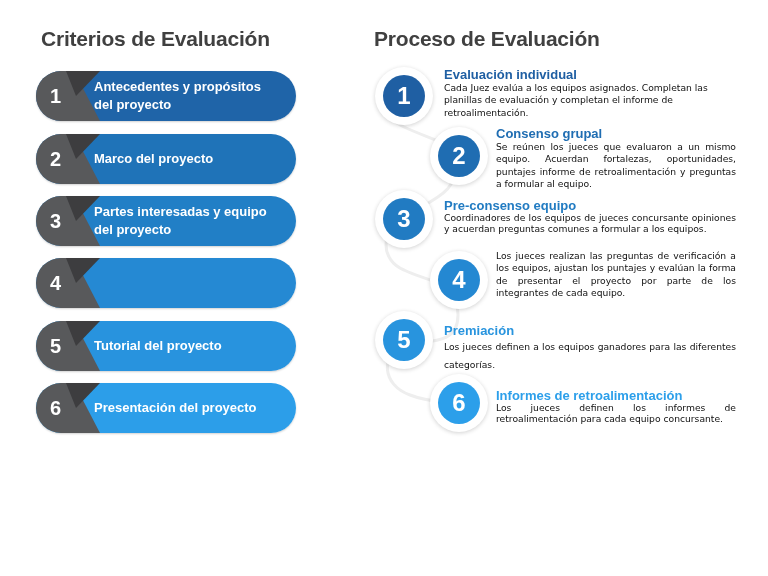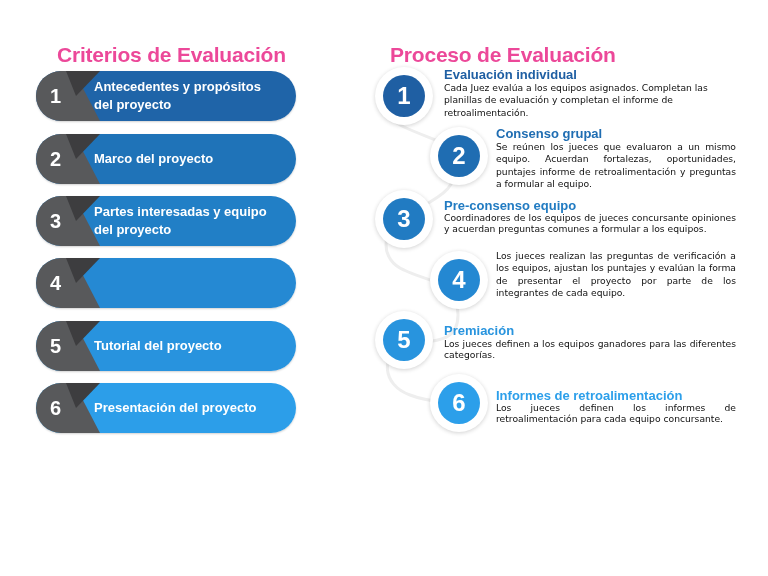--- a/index.html
+++ b/index.html
@@ -2,21 +2,21 @@
 <html><head>
 <meta charset="utf-8">
 <style>
   html, body { margin: 0; padding: 0; }
   body {
     width: 768px; height: 576px; background: #ffffff; position: relative; overflow: hidden;
     font-family: "Liberation Sans", sans-serif;
   }
   .title {
     position: absolute; font-family: "Liberation Sans", sans-serif; font-weight: bold;
-    font-size: 21px; color: #ec4899; letter-spacing: -0.2px; margin: 16px;
+    font-size: 21px; color: #404040; letter-spacing: -0.2px; margin: 0;
   }
   #title-left { left: 41px; top: 27px; }
   #title-right { left: 374px; top: 27px; }
 
   
   .crit {
     position: absolute; left: 36px; width: 260px; height: 50px; border-radius: 25px;
     overflow: hidden; box-shadow: 0 1px 2px rgba(0,0,0,0.18);
   }
   .crit .blue { position: absolute; inset: 0; }
@@ -158,21 +158,21 @@
   <div class="step-text" style="left:496px;top:250px;width:240px">
     <p class="step-desc">Los jueces realizan las preguntas de verificación a los equipos, ajustan los puntajes y evalúan la forma de presentar el proyecto por parte de los integrantes de cada equipo.</p>
   </div>
 
   <div class="step-ring" style="left:375px;top:311px"></div>
   <div class="step-circle" style="left: 383px; top: 319px; background: rgb(40, 148, 222);">
     <span>5</span>
   </div>
   <div class="step-text" style="left:444px;top:323px;width:292px">
     <p class="step-title" style="color: rgb(40, 148, 222);">Premiación</p>
-    <p class="step-desc" style="line-height:11px">Los jueces definen a los equipos ganadores para las diferentes categorías.</p>
+    <p class="step-desc" style="line-height:18px">Los jueces definen a los equipos ganadores para las diferentes categorías.</p>
   </div>
 
   <div class="step-ring" style="left:430px;top:374px"></div>
   <div class="step-circle" style="left: 438px; top: 382px; background: rgb(44, 159, 234);">
     <span>6</span>
   </div>
   <div class="step-text" style="left:496px;top:388px;width:240px">
     <p class="step-title" style="color: rgb(44, 159, 234);">Informes de retroalimentación</p>
     <p class="step-desc" style="line-height:10.5px">Los jueces definen los informes de retroalimentación para cada equipo concursante.</p>
   </div>

